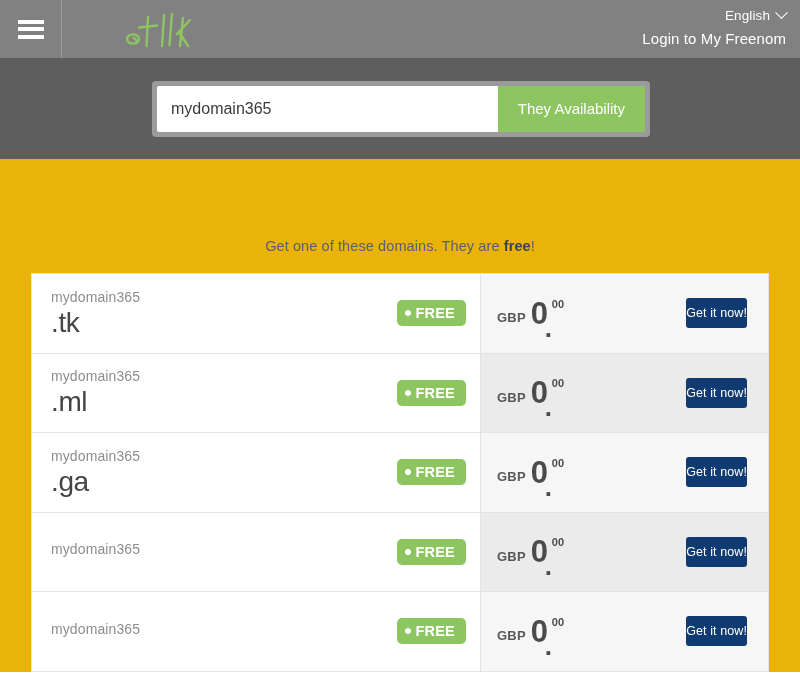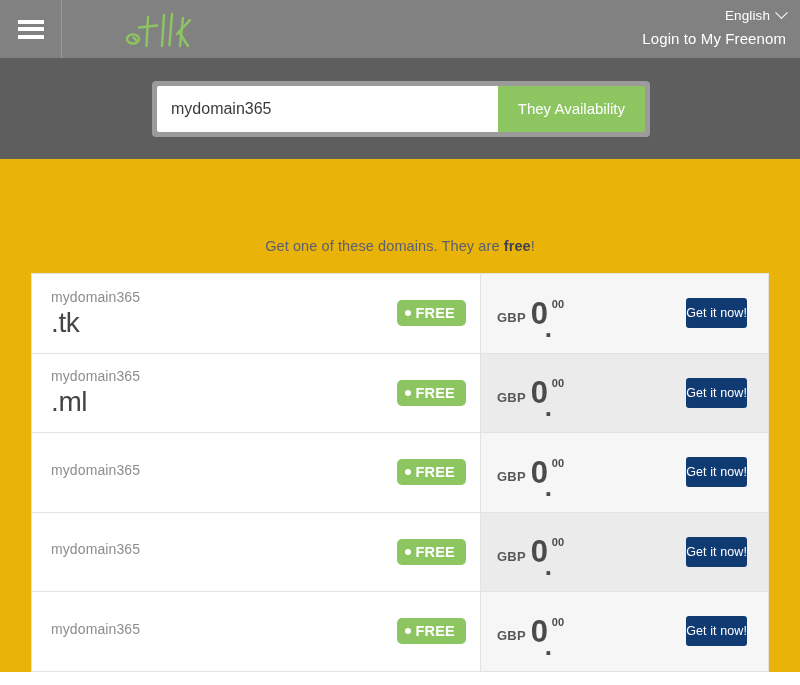--- a/index.html
+++ b/index.html
@@ -370,20 +370,21 @@
           <span class="price-dec">00</span>
         </span>
       </div>
       <button class="get-btn">Get it now!</button>
     </div>
   </div>
       <div class="row odd">
     <div class="cell-domain">
       <div class="domain-text">
         <span class="domain-name">mydomain365</span>
+        <span class="domain-tld">.ga</span>
       </div>
       <span class="badge-free">
         <span class="badge-dot"></span>
         <span>FREE</span>
       </span>
     </div>
     <div class="cell-price">
       <div class="price-wrap">
         <span class="price-cur">GBP</span>
         <span class="price-stack">

